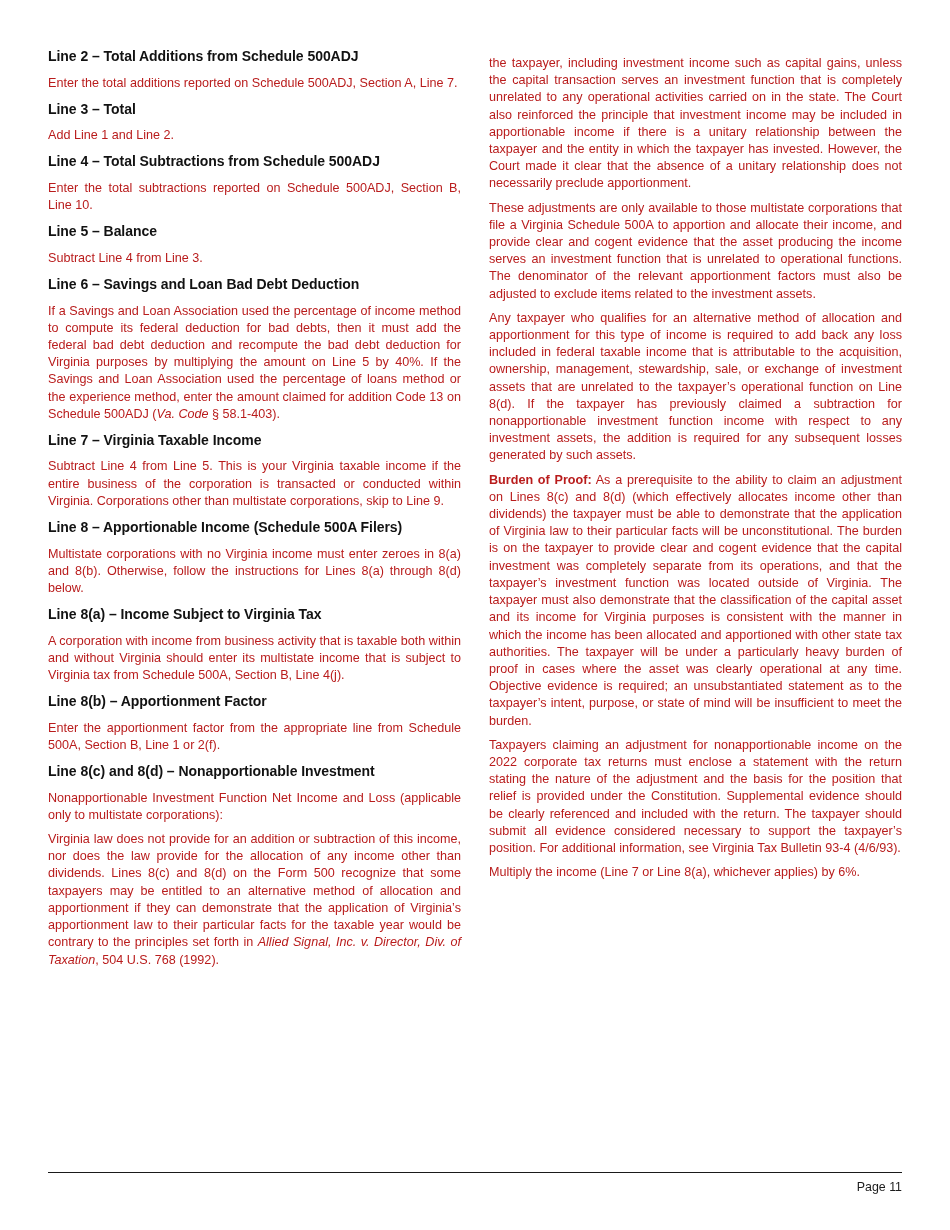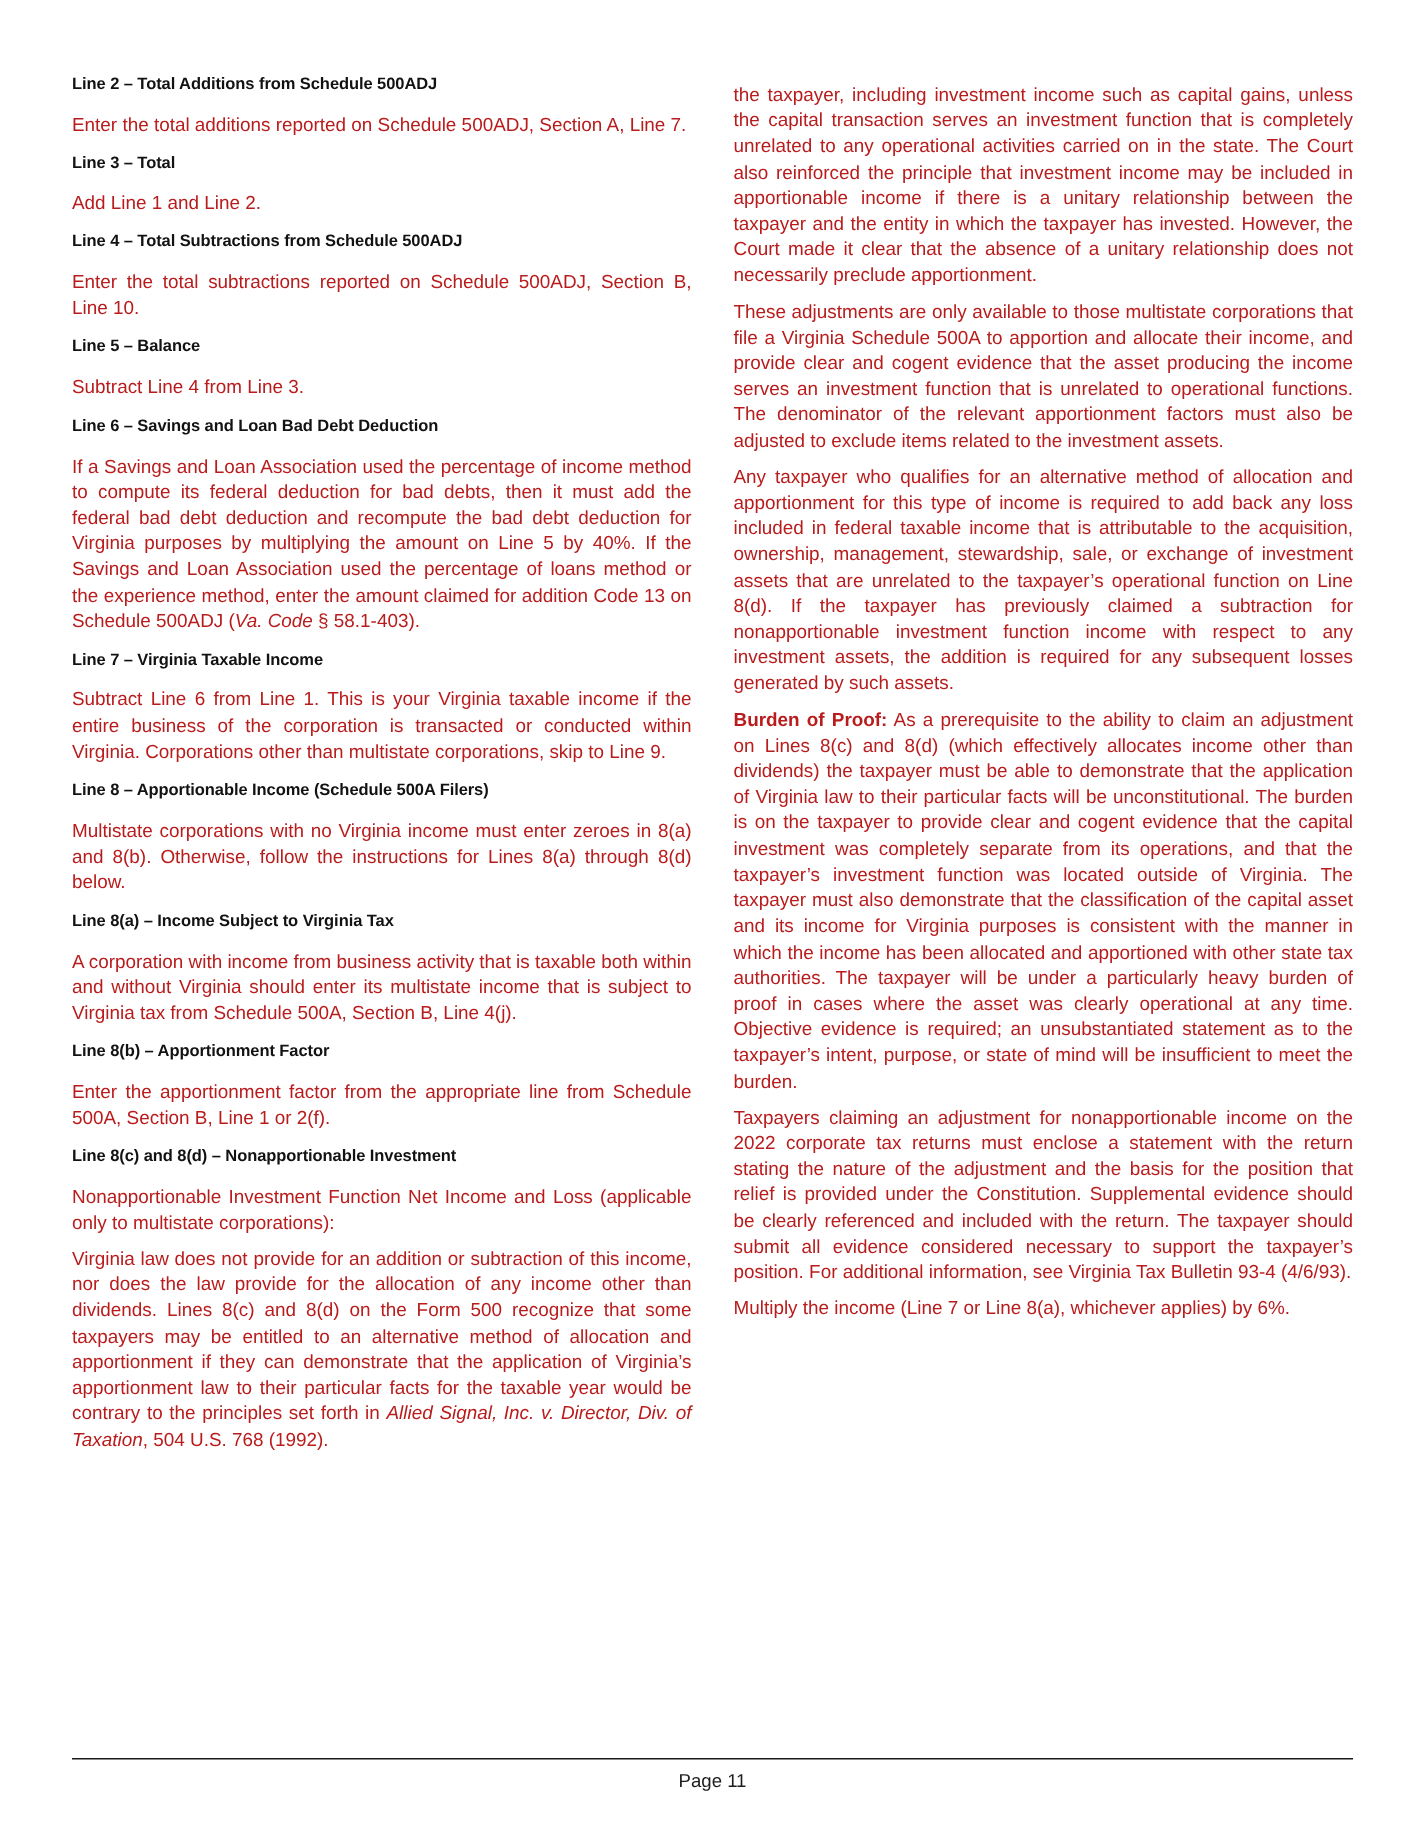--- a/index.html
+++ b/index.html
@@ -32,21 +32,21 @@
     gap: 28px;
     height: 1118px;
   }
 
   .col {
     width: 413px;
     flex: 0 0 413px;
   }
 
   h2.section-heading {
-    font-size: 11px;
+    font-size: 14px;
     font-weight: bold;
     line-height: 17.5px;
     margin: 0 0 2px 0;
     padding-top: 9px;
     color: #121212;
     letter-spacing: -0.05px;
   }
   h2.section-heading:first-child { padding-top: 0; }
 
   p.body {
@@ -70,21 +70,21 @@
     bottom: 0;
     height: 58px;
   }
   .footer-rule {
     width: 854px;
     height: 1px;
     background: #1a1a1a;
     margin: 0;
   }
   .footer-label {
-    text-align: center;
+    text-align: right;
     font-size: 12.4px;
     line-height: 16px;
     padding-top: 6px;
     color: #1c1c1c;
   }
 </style>
 </head>
 <body>
 
 <div class="page">
@@ -95,21 +95,21 @@
         <p class="body">Enter the total additions reported on Schedule 500ADJ, Section A, Line 7.</p>
         <h2 class="section-heading">Line 3 – Total</h2>
         <p class="body">Add Line 1 and Line 2.</p>
         <h2 class="section-heading">Line 4 – Total Subtractions from Schedule 500ADJ</h2>
         <p class="body">Enter the total subtractions reported on Schedule 500ADJ, Section B, Line 10.</p>
         <h2 class="section-heading">Line 5 – Balance</h2>
         <p class="body">Subtract Line 4 from Line 3.</p>
         <h2 class="section-heading">Line 6 – Savings and Loan Bad Debt Deduction</h2>
         <p class="body"><span>If a Savings and Loan Association used the percentage of income method to compute its federal deduction for bad debts, then it must add the federal bad debt deduction and recompute the bad debt deduction for Virginia purposes by multiplying the amount on Line 5 by 40%. If the Savings and Loan Association used the percentage of loans method or the experience method, enter the amount claimed for addition Code 13 on Schedule 500ADJ (</span><i>Va. Code</i><span> § 58.1-403).</span></p>
         <h2 class="section-heading">Line 7 – Virginia Taxable Income</h2>
-        <p class="body">Subtract Line 6 from Line 1. This is your Virginia taxable income if the entire business of the corporation is transacted or conducted within Virginia. Corporations other than multistate corporations, skip to Line 9.</p>
+        <p class="body">Subtract Line 4 from Line 5. This is your Virginia taxable income if the entire business of the corporation is transacted or conducted within Virginia. Corporations other than multistate corporations, skip to Line 9.</p>
         <h2 class="section-heading">Line 8 – Apportionable Income (Schedule 500A Filers)</h2>
         <p class="body">Multistate corporations with no Virginia income must enter zeroes in 8(a) and 8(b). Otherwise, follow the instructions for Lines 8(a) through 8(d) below.</p>
         <h2 class="section-heading">Line 8(a) – Income Subject to Virginia Tax</h2>
         <p class="body">A corporation with income from business activity that is taxable both within and without Virginia should enter its multistate income that is subject to Virginia tax from Schedule 500A, Section B, Line 4(j).</p>
         <h2 class="section-heading">Line 8(b) – Apportionment Factor</h2>
         <p class="body">Enter the apportionment factor from the appropriate line from Schedule 500A, Section B, Line 1 or 2(f).</p>
         <h2 class="section-heading">Line 8(c) and 8(d) – Nonapportionable Investment</h2>
         <p class="body">Nonapportionable Investment Function Net Income and Loss (applicable only to multistate corporations):</p>
         <p class="body"><span>Virginia law does not provide for an addition or subtraction of this income, nor does the law provide for the allocation of any income other than dividends. Lines 8(c) and 8(d) on the Form 500 recognize that some taxpayers may be entitled to an alternative method of allocation and apportionment if they can demonstrate that the application of Virginia’s apportionment law to their particular facts for the taxable year would be contrary to the principles set forth in </span><i>Allied Signal, Inc. v. Director, Div. of Taxation</i><span>, 504 U.S. 768 (1992).</span></p>
       </div>

